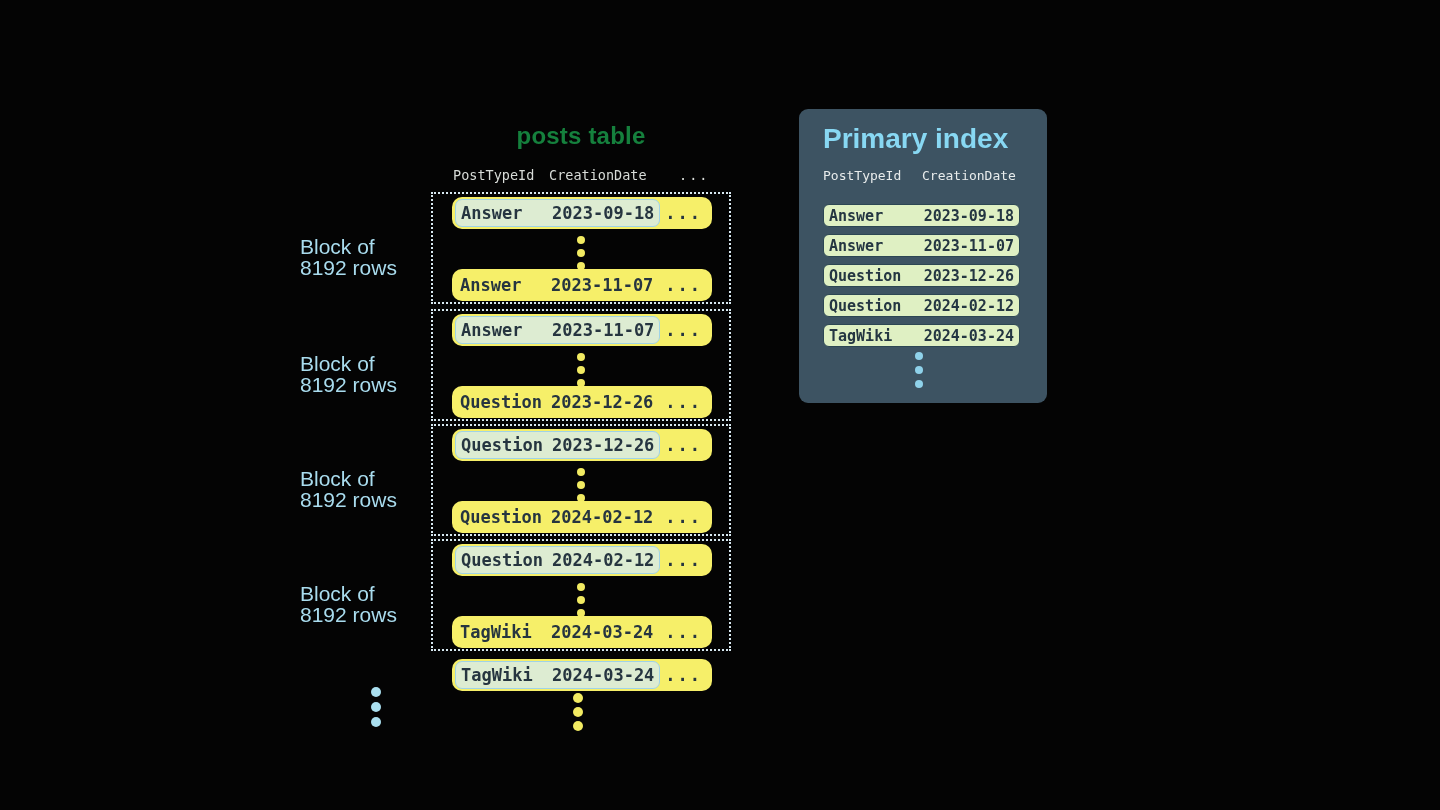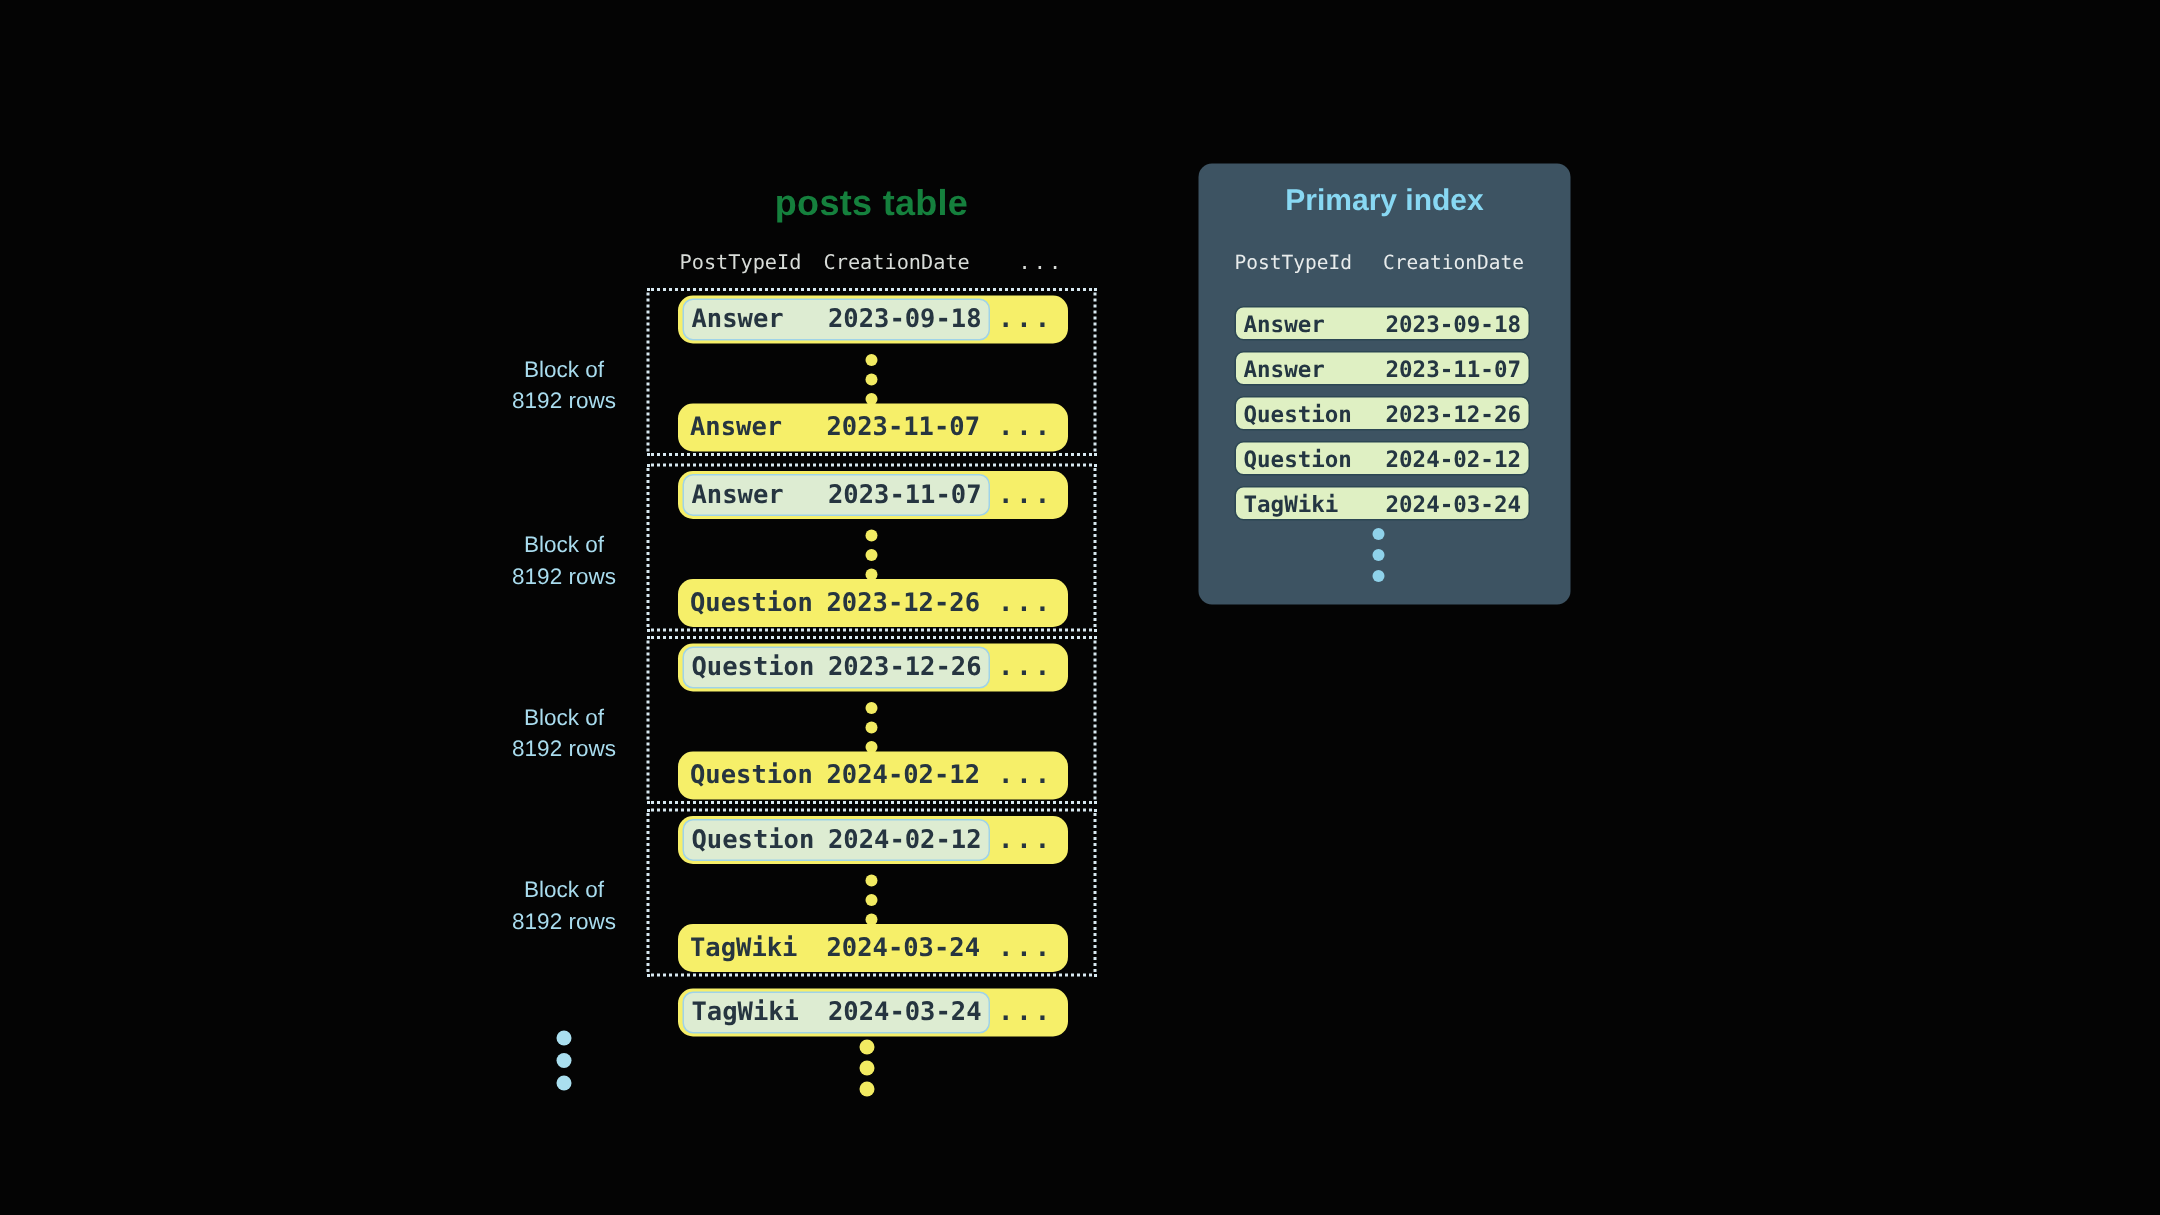--- a/index.html
+++ b/index.html
@@ -17,22 +17,22 @@
     position:absolute;top:167px;font-family:"DejaVu Sans Mono",monospace;
     font-size:13.5px;color:#d8dcd8;white-space:pre;
   }
   .pt-h1{left:453px;} .pt-h2{left:549px;} .pt-h3{left:679px;letter-spacing:2px;}
 
   .block{
     position:absolute;left:431px;width:296px;height:108px;
     border:2px dotted #d7e8f0;
   }
   .block-label{
-    position:absolute;left:300px;width:152px;text-align:center;
-    color:#a9dcee;font-size:15px;font-weight:500;line-height:21px;
+    position:absolute;left:300px;width:152px;text-align:left;
+    color:#a9dcee;font-size:21px;font-weight:500;line-height:21px;
   }
 
   .row{
     position:absolute;left:19px;width:260px;height:32px;background:#f6ef69;
     border-radius:10px;display:flex;align-items:center;
     font-family:"DejaVu Sans Mono",monospace;font-size:17px;font-weight:700;
     color:#263540;box-sizing:border-box;
   }
   .row.abs{left:452px;} 
   .rowA{top:3px;}
@@ -54,22 +54,22 @@
   .tail-ydots i{width:10px;height:10px;background:#f2eb62;}
   .tail-bdots{left:371px;top:687px;gap:5px;}
   .tail-bdots i{width:10px;height:10px;background:#aadfef;}
 
   
   .panel{
     position:absolute;left:799px;top:109px;width:248px;height:294px;
     background:#3d5362;border-radius:9px;
   }
   .panel-title{
-    position:absolute;top:14px;left:0;width:100%;text-align:center;
-    font-size:20px;font-weight:700;color:#88d8f3;
+    position:absolute;top:14px;left:0;width:100%;text-align:left;
+    font-size:28px;font-weight:700;color:#88d8f3;padding-left:24px;
   }
   .panel-header span{
     position:absolute;top:59px;font-family:"DejaVu Sans Mono",monospace;
     font-size:13px;color:#e8ecec;white-space:pre;
   }
   .ix-h1{left:24px;} .ix-h2{left:123px;}
   .idx-row{
     position:absolute;left:24px;width:197px;height:23px;background:#dff0c3;
     border:1.5px solid #2c4653;border-radius:6px;display:flex;align-items:center;
     padding:0 5px;box-sizing:border-box;

